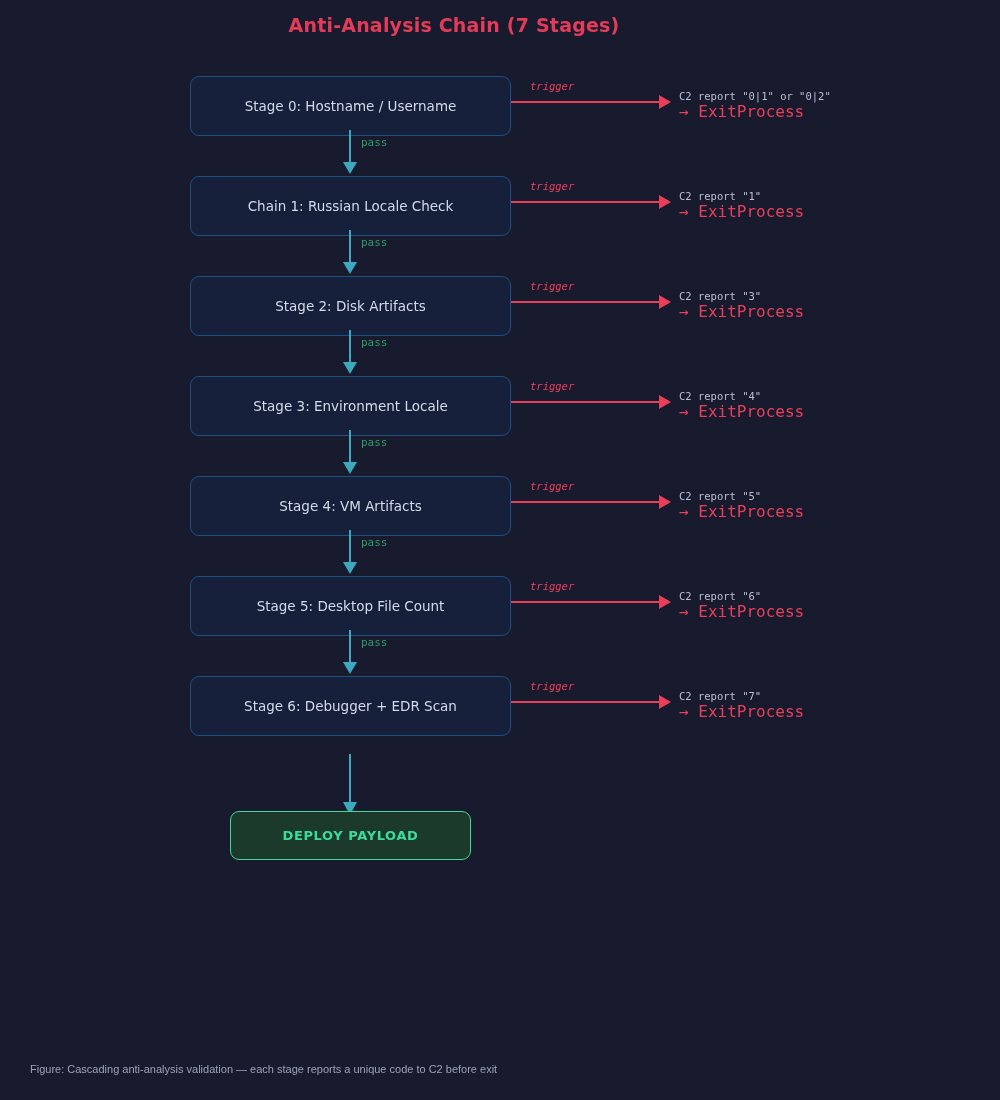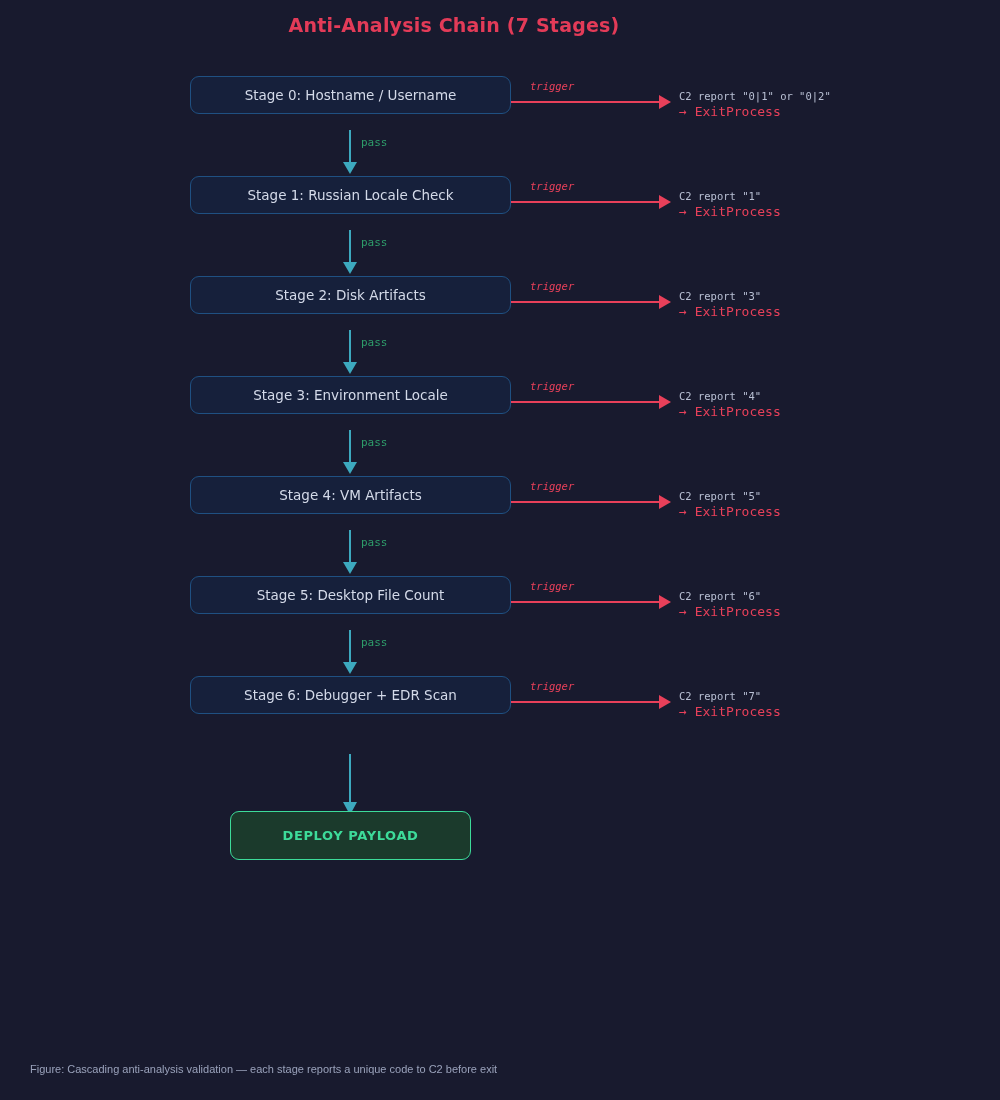--- a/index.html
+++ b/index.html
@@ -33,21 +33,21 @@
     left: 0;
     width: 1000px;
     height: 54px;
   }
 
   .stage-box {
     position: absolute;
     left: 190px;
     top: 0;
     width: 321px;
-    height: 38px;
+    height: 60px;
     box-sizing: border-box;
     background: #16203b;
     border: 1.6px solid #1f5082;
     border-radius: 9px;
     display: flex;
     align-items: center;
     justify-content: center;
   }
   .stage-label {
     font-size: 13.5px;
@@ -132,21 +132,21 @@
     width: 300px;
   }
   .note-report {
     font-size: 10.5px;
     color: #b9c0d4;
     font-family: "DejaVu Sans Mono", monospace;
     white-space: nowrap;
     line-height: 16px;
   }
   .note-exit {
-    font-size: 13px;
+    font-size: 16px;
     color: #e8405a;
     font-family: "DejaVu Sans Mono", monospace;
     white-space: nowrap;
     line-height: 16px;
   }
 
   
   #final-connector {
     position: absolute;
     left: 0;
@@ -224,21 +224,21 @@
         </div>
       </div>
     </div>
     <div class="pass-connector" style="top: 130px;">
       <div class="pass-line"></div>
       <div class="pass-head"></div>
       <div class="pass-text">pass</div>
     </div>
     <div class="stage-row" style="top: 176px;">
       <div class="stage-box">
-        <span class="stage-label">Stage 1: Russian Locale Check</span>
+        <span class="stage-label">Chain 1: Russian Locale Check</span>
       </div>
       <div class="trigger-branch">
         <div class="trigger-line"></div>
         <div class="trigger-head"></div>
         <div class="trigger-text">trigger</div>
         <div class="trigger-note">
           <div class="note-report">C2 report "1"</div>
           <div class="note-exit">→ ExitProcess</div>
         </div>
       </div>

